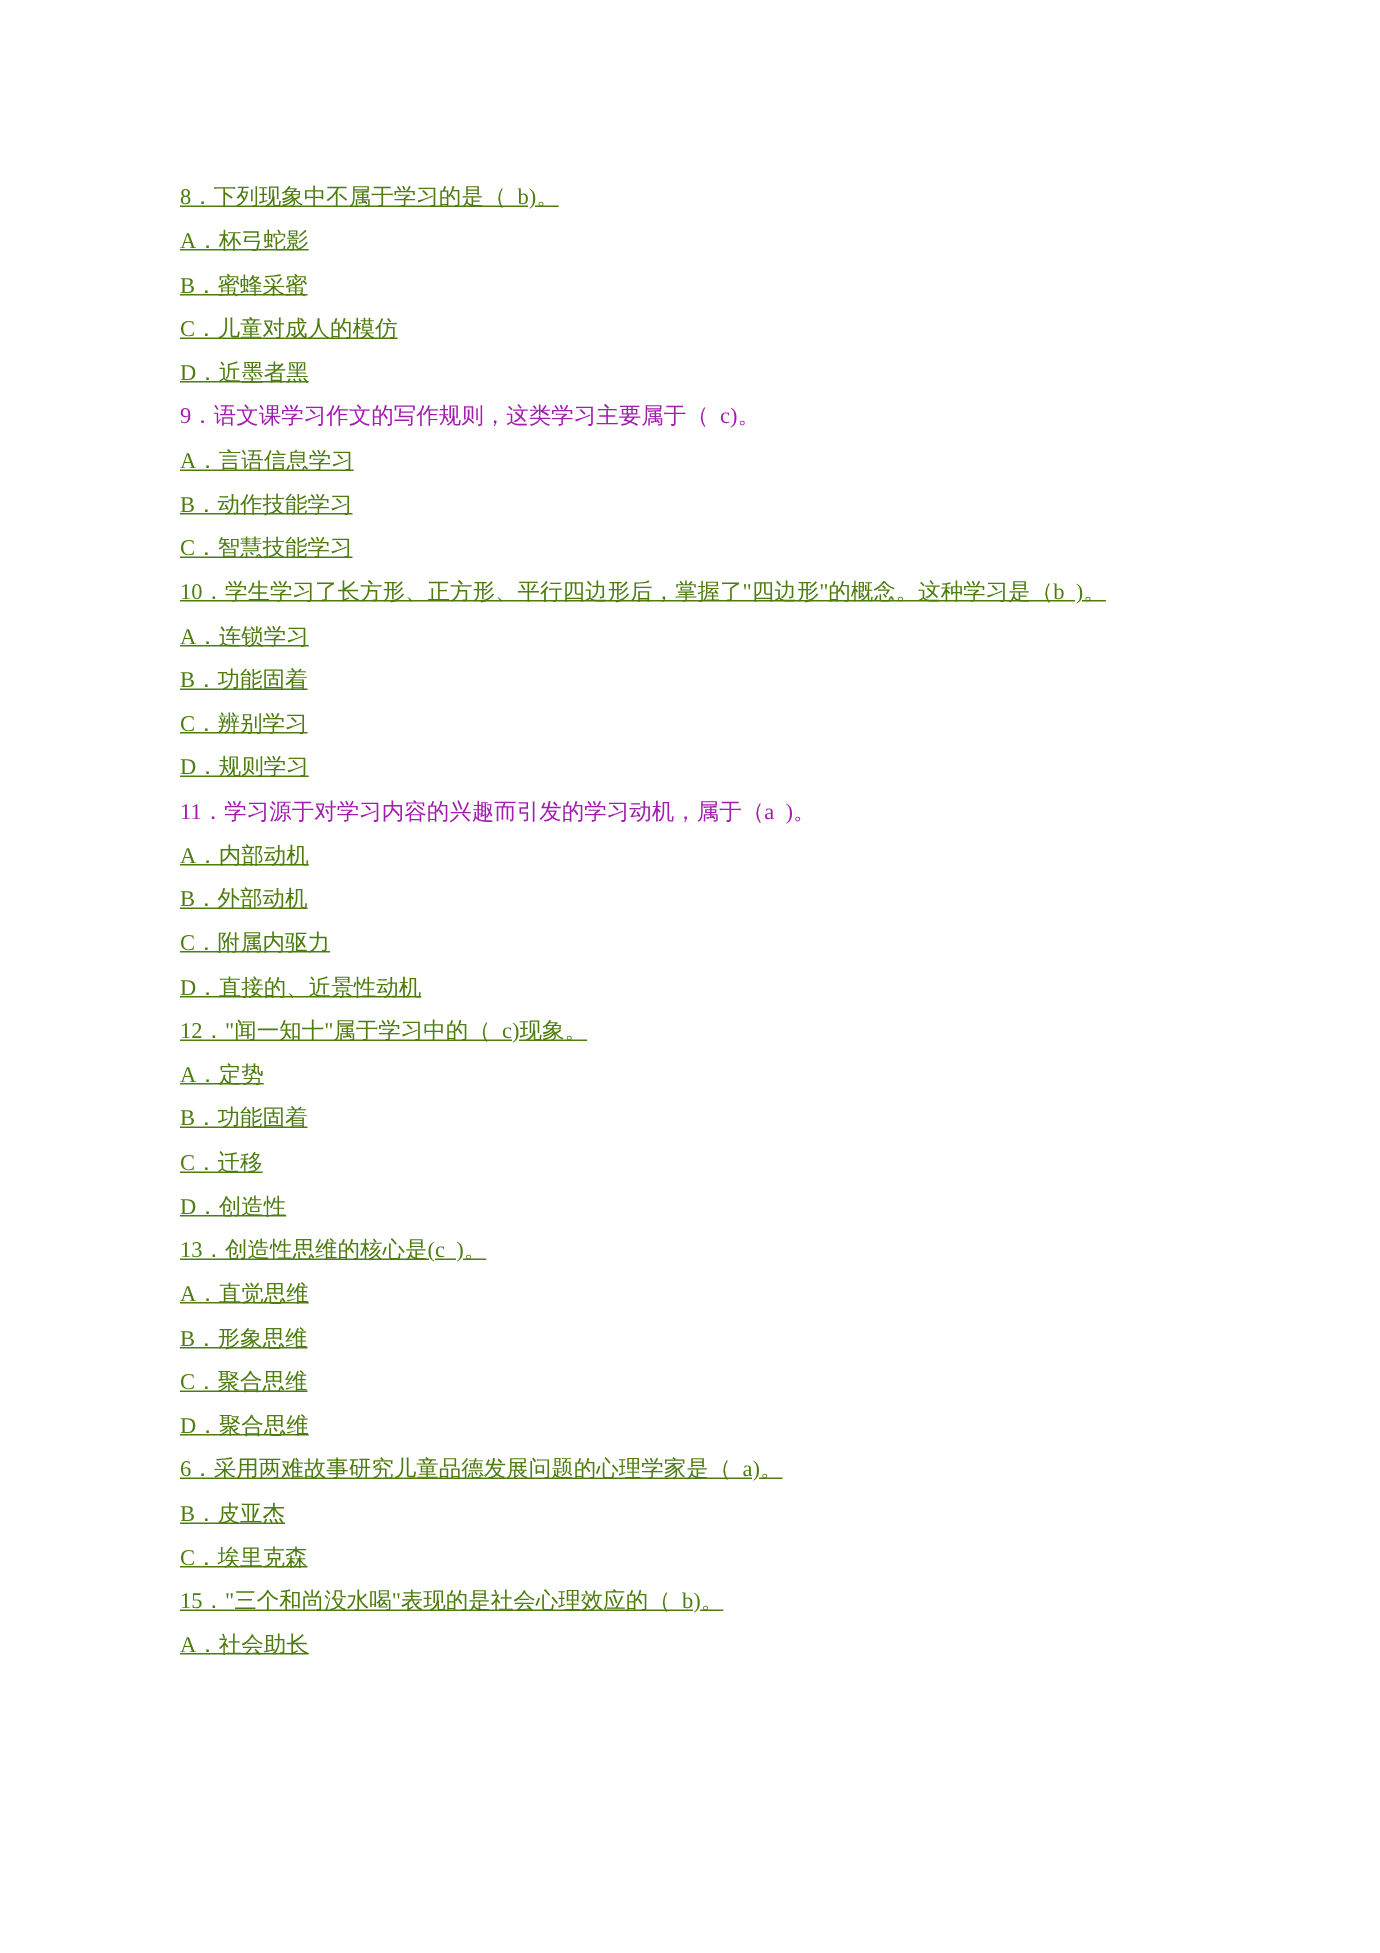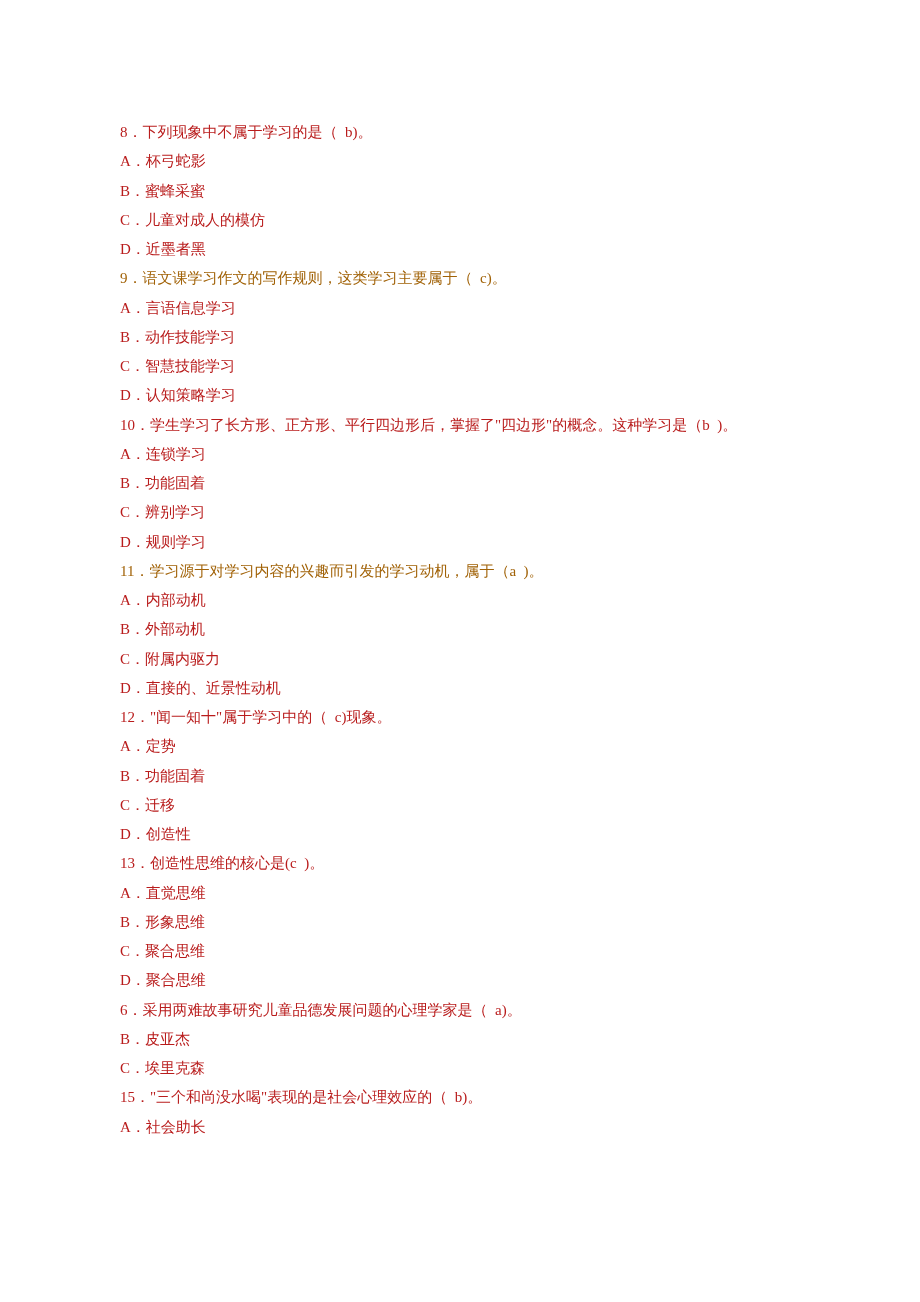--- a/index.html
+++ b/index.html
@@ -13,40 +13,40 @@
       font-size: 15px;
       line-height: 1.95;
       color: #000000;
       width: 920px;
       padding: 118px 120px 60px 120px;
     }
     .line {
       white-space: pre-wrap;
     }
     .black {
-      color: #b91c1c;
+      color: #4d7c0f;
+      text-decoration: underline;
     }
     .blue {
-      color: #a16207;
+      color: #a21caf;
     }
   </style>
 </head>
 <body>
 
 <div id="content">
     <div class="line black">8．下列现象中不属于学习的是（  b)。</div>
     <div class="line black">A．杯弓蛇影</div>
     <div class="line black">B．蜜蜂采蜜</div>
     <div class="line black">C．儿童对成人的模仿</div>
     <div class="line black">D．近墨者黑</div>
     <div class="line blue">9．语文课学习作文的写作规则，这类学习主要属于（  c)。</div>
     <div class="line black">A．言语信息学习</div>
     <div class="line black">B．动作技能学习</div>
     <div class="line black">C．智慧技能学习</div>
-    <div class="line black">D．认知策略学习</div>
     <div class="line black">10．学生学习了长方形、正方形、平行四边形后，掌握了"四边形"的概念。这种学习是（b  )。</div>
     <div class="line black">A．连锁学习</div>
     <div class="line black">B．功能固着</div>
     <div class="line black">C．辨别学习</div>
     <div class="line black">D．规则学习</div>
     <div class="line blue">11．学习源于对学习内容的兴趣而引发的学习动机，属于（a  )。</div>
     <div class="line black">A．内部动机</div>
     <div class="line black">B．外部动机</div>
     <div class="line black">C．附属内驱力</div>
     <div class="line black">D．直接的、近景性动机</div>

